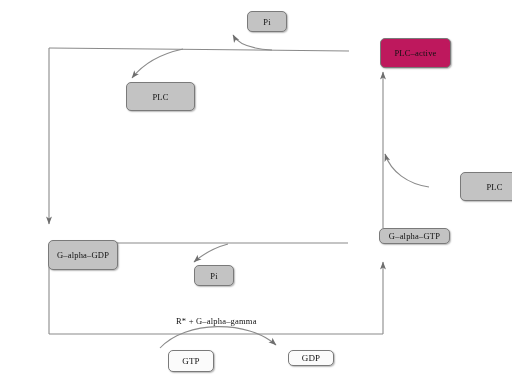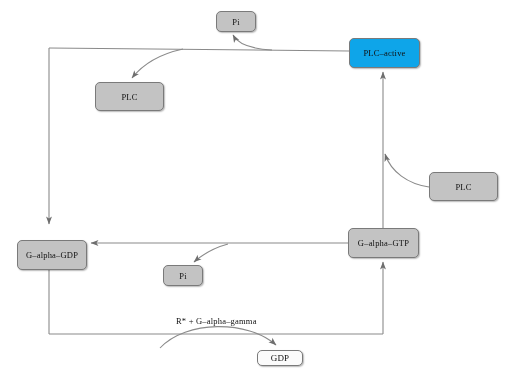--- a/index.html
+++ b/index.html
@@ -29,20 +29,21 @@
     align-items: center;
     justify-content: center;
     border: 1px solid #7a7a7a;
     border-radius: 5px;
     background: #c3c3c3;
     color: #111111;
     font-size: 8.5px;
     letter-spacing: 0.2px;
     white-space: nowrap;
     box-shadow: 1px 1px 1.5px rgba(0,0,0,0.28);
+    margin-left: 31px;
   }
   .node.light {
     background: #fbfbfb;
     border-color: #6f6f6f;
     font-size: 9px;
   }
   .free-label {
     position: absolute;
     font-size: 8.5px;
     color: #111111;
@@ -86,37 +87,40 @@
 
       <path d="M228,244 C213,248 202,255 194,262" marker-end="url(#ah)"></path>
 
       <path d="M160,348 C186,320 248,320 276,345" marker-end="url(#ah)"></path>
     </g>
   </svg>
 
   <div class="node" style="left: 216px; top: 11px; width: 40px; height: 21px; color: rgb(17, 17, 17); border-color: rgb(122, 122, 122); background: rgb(195, 195, 195);">
     <span>Pi</span>
   </div>
-  <div class="node" style="left: 349px; top: 38px; width: 71px; height: 30px; color: rgb(17, 17, 17); border-color: rgb(122, 122, 122); background: #0ea5e9;">
+  <div class="node" style="left: 349px; top: 38px; width: 71px; height: 30px; color: rgb(17, 17, 17); border-color: rgb(122, 122, 122); background: #be185d;">
     <span>PLC–active</span>
   </div>
   <div class="node" style="left: 95px; top: 82px; width: 69px; height: 29px; color: rgb(17, 17, 17); border-color: rgb(122, 122, 122); background: rgb(195, 195, 195);">
     <span>PLC</span>
   </div>
   <div class="node" style="left: 429px; top: 172px; width: 69px; height: 29px; color: rgb(17, 17, 17); border-color: rgb(122, 122, 122); background: rgb(195, 195, 195);">
     <span>PLC</span>
   </div>
   <div class="node" style="left: 17px; top: 240px; width: 70px; height: 30px; color: rgb(17, 17, 17); border-color: rgb(122, 122, 122); background: rgb(195, 195, 195);">
     <span>G–alpha–GDP</span>
   </div>
-  <div class="node" style="left: 348px; top: 228px; width: 71px; height: 30px; color: rgb(17, 17, 17); border-color: rgb(122, 122, 122); background: rgb(195, 195, 195);">
+  <div class="node" style="left: 348px; top: 228px; width: 71px; height: 16px; color: rgb(17, 17, 17); border-color: rgb(122, 122, 122); background: rgb(195, 195, 195);">
     <span>G–alpha–GTP</span>
   </div>
   <div class="node" style="left: 163px; top: 265px; width: 40px; height: 21px; color: rgb(17, 17, 17); border-color: rgb(122, 122, 122); background: rgb(195, 195, 195);">
     <span>Pi</span>
+  </div>
+  <div class="node light" style="left: 137px; top: 350px; width: 46px; height: 22px; color: rgb(17, 17, 17); border-color: rgb(122, 122, 122); background: rgb(251, 251, 251);">
+    <span>GTP</span>
   </div>
   <div class="node light" style="left: 257px; top: 350px; width: 46px; height: 16px; color: rgb(17, 17, 17); border-color: rgb(122, 122, 122); background: rgb(251, 251, 251); align-items: center;">
     <span>GDP</span>
   </div>
 
   <div class="free-label" style="left: 176px; top: 316px; color: rgb(17, 17, 17);">R* + G–alpha–gamma</div>
 
 </div>
 
 </body></html>

